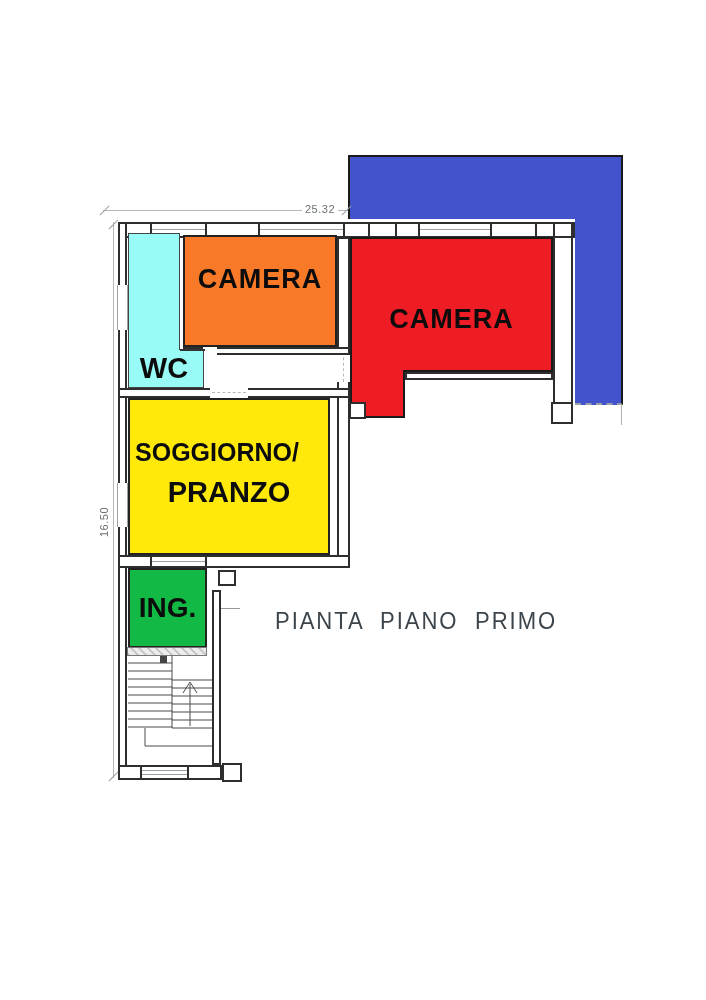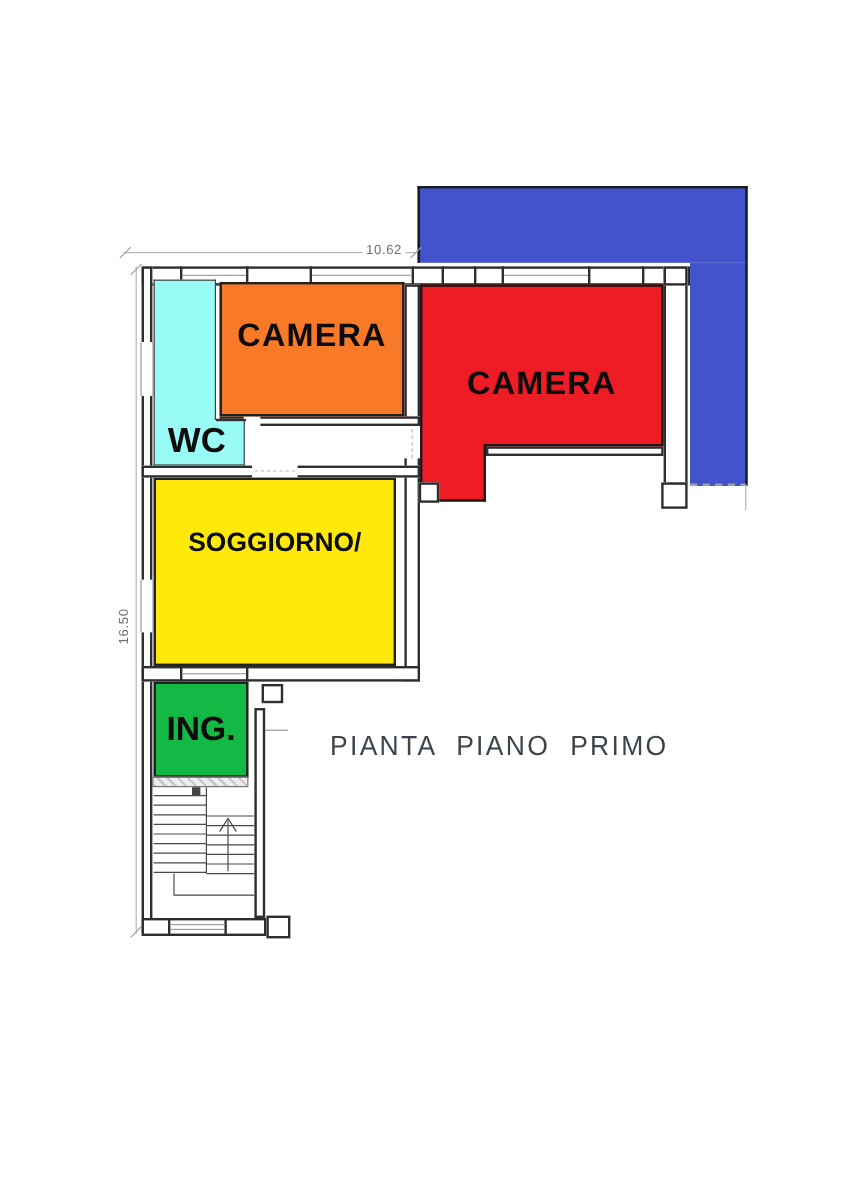--- a/index.html
+++ b/index.html
@@ -39,21 +39,21 @@
 
 <div id="canvas">
 
   <div class="room" style="left: 348px; top: 155px; width: 275px; height: 64px; border-top: 2px solid rgb(27, 27, 27); border-right: 2px solid rgb(27, 27, 27); border-left: 2px solid rgb(27, 27, 27); border-image: initial; border-bottom: none; background: rgb(67, 83, 203);"></div>
   <div class="room" style="left: 575px; top: 219px; width: 48px; height: 186px; border-right: 2px solid rgb(27, 27, 27); border-bottom: 2px dashed rgb(154, 162, 168); background: rgb(67, 83, 203);"></div>
   <div class="abs" style="left:621px;top:405px;width:1px;height:20px;background:#aab0b4;"></div>
 
   <div class="dimline" style="left:103px;top:210px;width:245px;height:1px;"></div>
   <div class="dimtick" style="left:98px;top:210px;"></div>
   <div class="dimtick" style="left:340px;top:210px;"></div>
-  <div class="dimtext" style="left:302px;top:203px;">10.62</div>
+  <div class="dimtext" style="left:302px;top:203px;">25.32</div>
 
   <div class="dimline" style="left:113px;top:222px;width:1px;height:556px;"></div>
   <div class="dimtick" style="left:107px;top:224px;"></div>
   <div class="dimtick" style="left:107px;top:776px;"></div>
   <div class="dimtext" style="left:86px;top:516px;transform:rotate(-90deg);transform-origin:center;">16.50</div>
 
   <div class="wall" style="left:118px;top:222px;width:457px;height:16px;"></div>
   <div class="tick" style="left:150px;top:222px;width:2px;height:16px;"></div>
   <div class="tick" style="left:205px;top:222px;width:2px;height:16px;"></div>
   <div class="tick" style="left:258px;top:222px;width:2px;height:16px;"></div>
@@ -111,21 +111,22 @@
 
   <div class="room" style="left: 183px; top: 235px; width: 154px; height: 112px; border: 2px solid rgb(34, 34, 34); background: rgb(248, 122, 40);"></div>
   <div class="roomlabel" style="left:183px;top:263px;width:154px;height:32px;font-size:27px;letter-spacing:1px;">CAMERA</div>
 
   <div class="room" style="left: 350px; top: 237px; width: 203px; height: 135px; border: 2px solid rgb(26, 26, 26); background: rgb(238, 28, 36);"></div>
   <div class="room" style="left: 350px; top: 370px; width: 55px; height: 48px; border-right: 2px solid rgb(26, 26, 26); border-bottom: 2px solid rgb(26, 26, 26); border-left: 2px solid rgb(26, 26, 26); border-image: initial; border-top: none; background: rgb(238, 28, 36);"></div>
   <div class="pier" style="left:349px;top:402px;width:17px;height:17px;"></div>
   <div class="roomlabel" style="left:350px;top:303px;width:203px;height:32px;font-size:27px;letter-spacing:1px;">CAMERA</div>
 
   <div class="room" style="left: 128px; top: 398px; width: 202px; height: 157px; border: 2px solid rgb(34, 34, 34); background: rgb(255, 233, 11);"></div>
-  <div class="roomlabel" style="left:128px;top:432px;width:202px;height:40px;font-size:22px;text-align:right;">SOGGIORNO/</div>
+  <div class="roomlabel" style="left:116px;top:432px;width:202px;height:40px;font-size:25px;text-align:right;">SOGGIORNO/</div>
+  <div class="roomlabel" style="left:128px;top:472px;width:202px;height:40px;font-size:29px;">PRANZO</div>
 
   <div class="room" style="left: 128px; top: 568px; width: 79px; height: 80px; border: 2px solid rgb(34, 34, 34); background: rgb(18, 185, 68);"></div>
   <div class="roomlabel" style="left:128px;top:591px;width:79px;height:34px;font-size:28px;">ING.</div>
 
   <div class="hatch" style="left:127px;top:647px;width:80px;height:9px;"></div>
   <svg class="abs" style="left:126px;top:648px;" width="95" height="117" viewBox="0 0 95 117">
     <g stroke="#4a4a4a" stroke-width="1" fill="none">
 
       <path d="M46 8 V80"></path>
 

